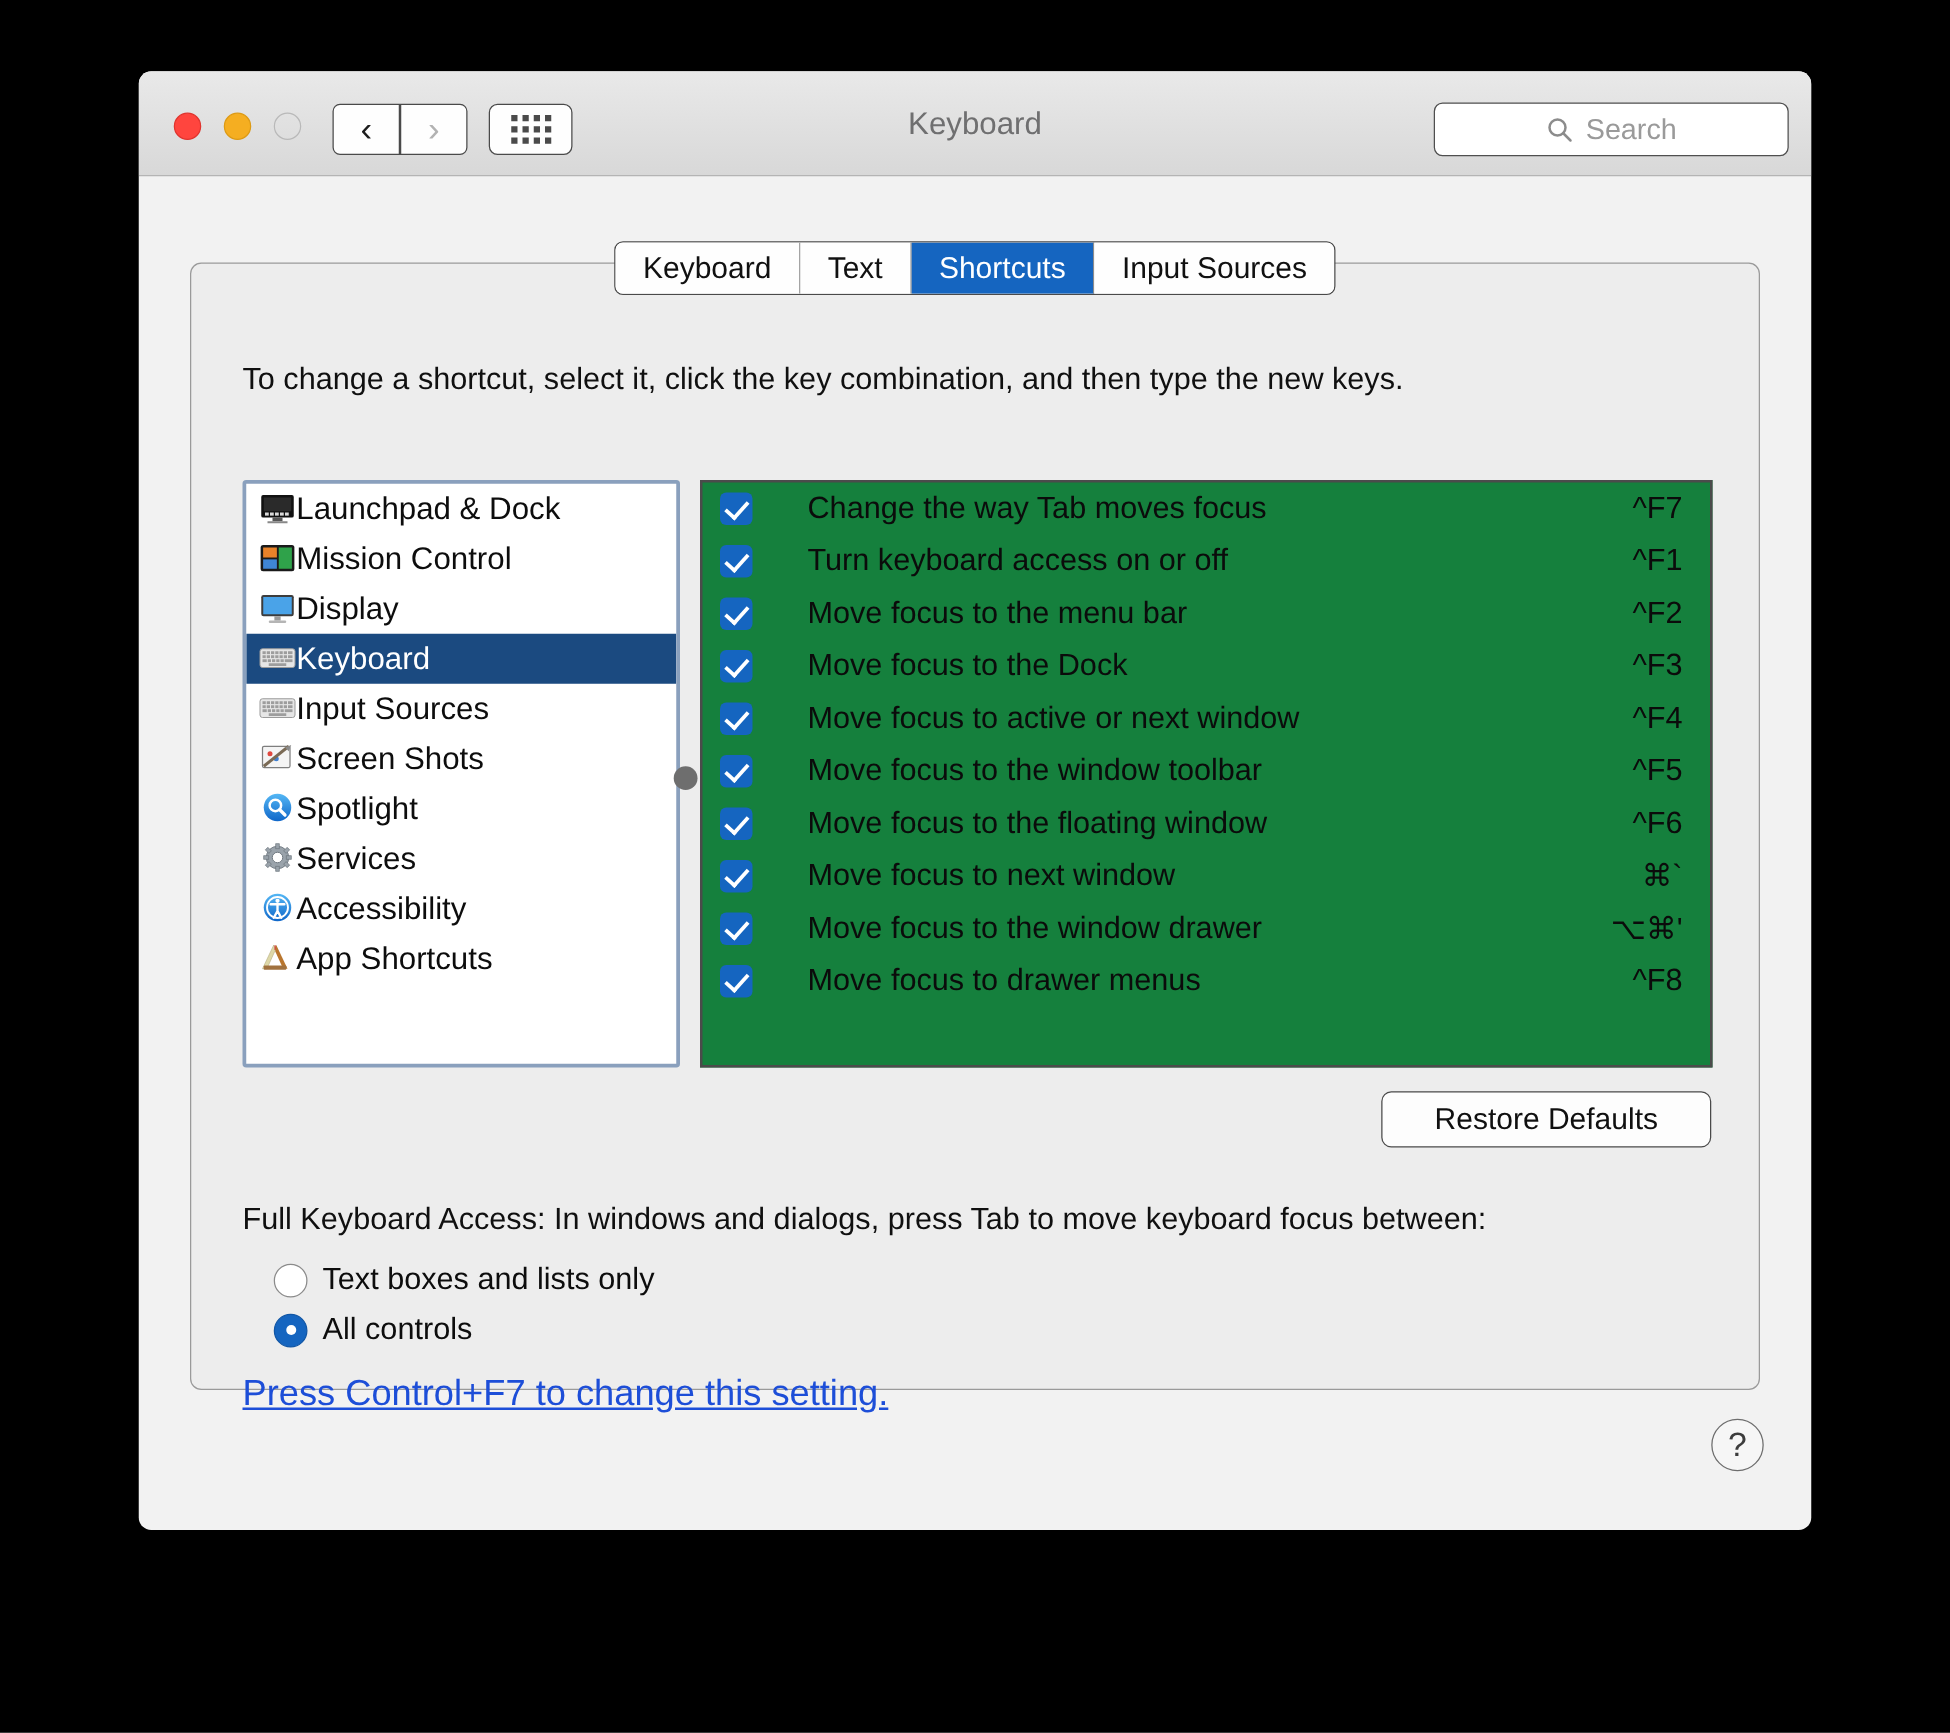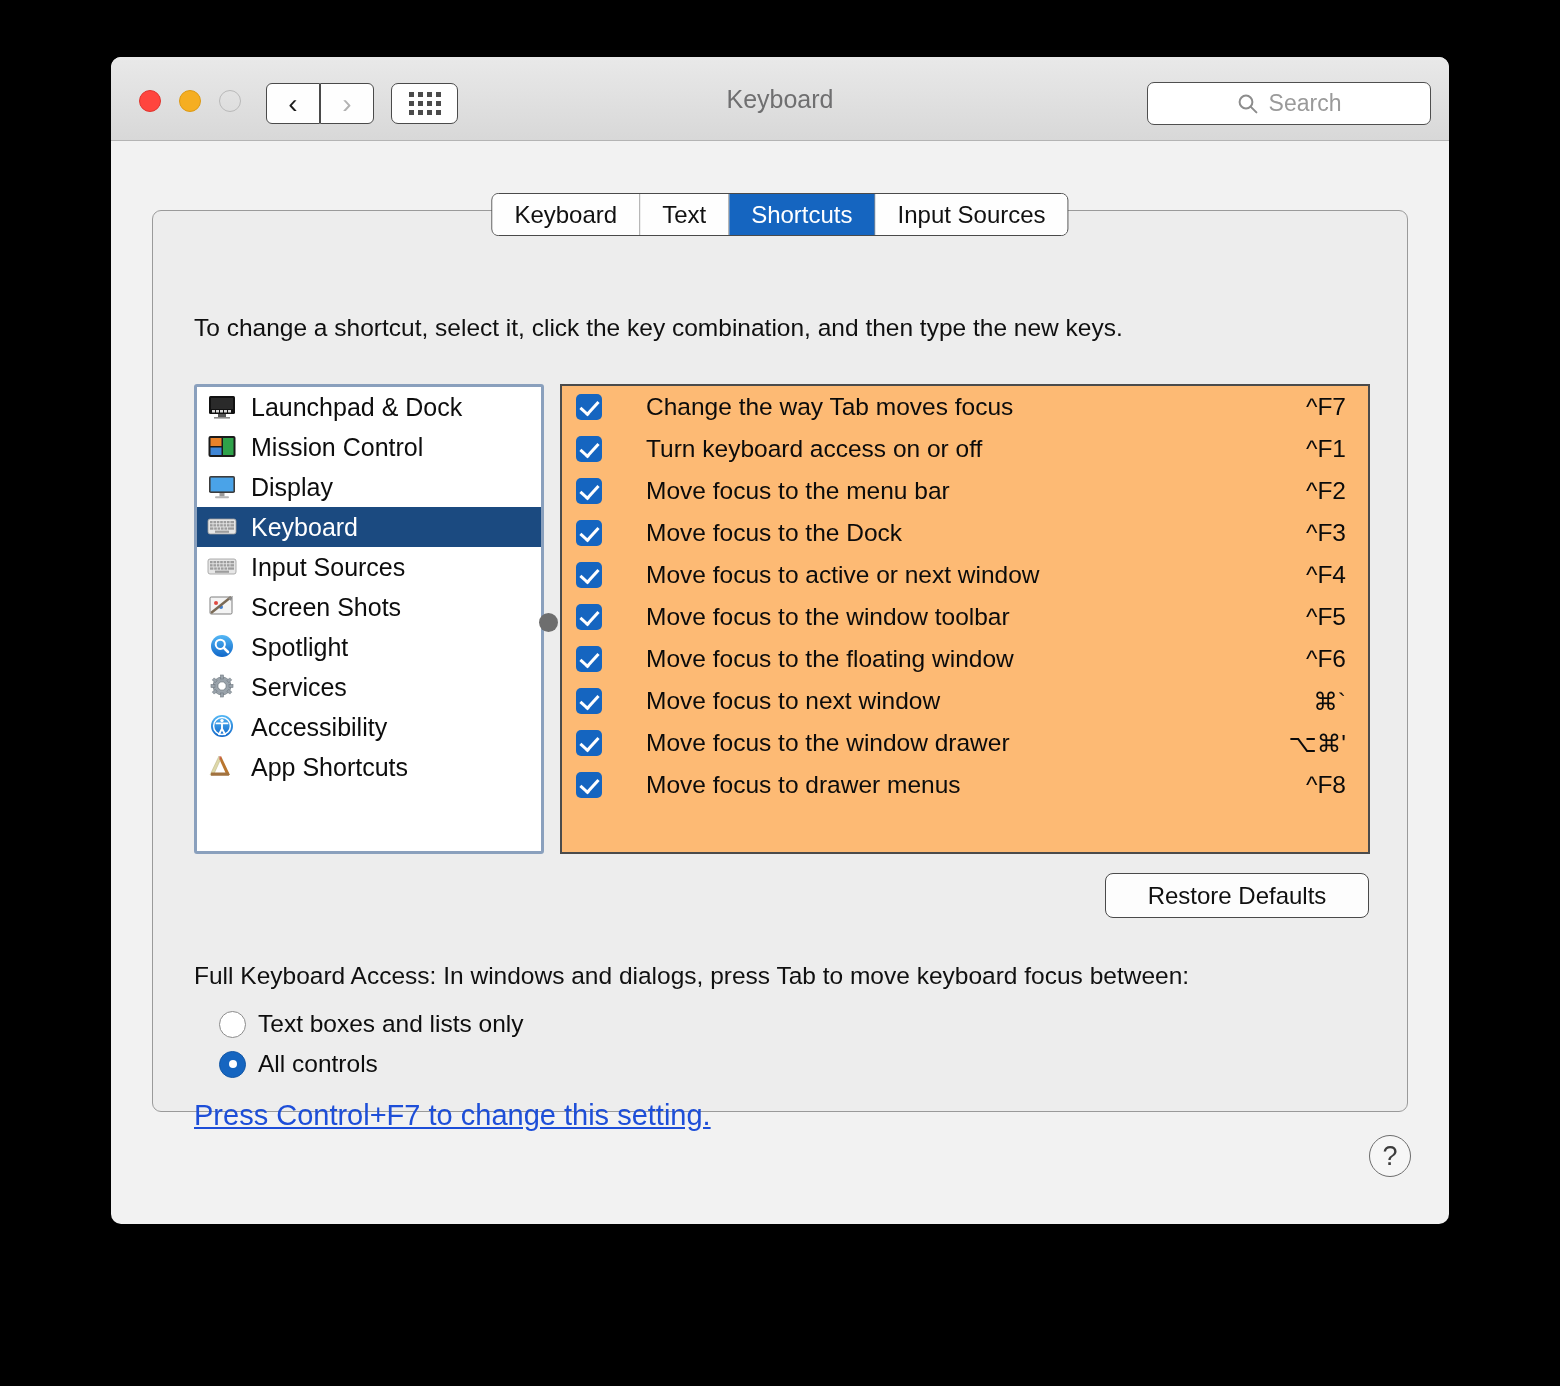--- a/index.html
+++ b/index.html
@@ -117,38 +117,36 @@
     width: 1256px; height: 902px;
     border: 1.6px solid #9a9a9a;
     border-radius: 9px;
     background: #ededed;
   }
 
   #instruction {
     position: absolute; left: 41px; top: 79px;
     font-size: 24.5px; color: #101010;
     white-space: nowrap;
-    margin-top: 24px;
   }
 
   
   #sidebar {
     position: absolute;
     left: 41px; top: 173px;
     width: 350px; height: 470px;
     background: #ffffff;
     border: 3px solid #8aa0bd;
     border-radius: 3px;
     overflow: hidden;
   }
   .side-item {
     height: 40px;
     display: flex; align-items: center;
     padding-left: 10px;
-    gap: 14px;
     font-size: 25px;
     color: #0d0d0d;
     text-align: right;
   }
   .side-item.selected { background: #1b4a80; color: #ffffff; }
   .side-ico { width: 30px; height: 26px; flex: 0 0 30px; position: relative; }
 
   #splitdot {
     position: absolute;
     left: 386px; top: 402px;
@@ -156,21 +154,21 @@
     background: #6e6e6e;
     border-radius: 50%;
     z-index: 6;
   }
 
   
   #shortcuts {
     position: absolute;
     left: 407px; top: 173px;
     width: 810px; height: 470px;
-    background: #fdba74;
+    background: #15803d;
     border: 2px solid #4b4b4b;
     overflow: hidden;
   }
   .sc-row {
     height: 42px;
     display: flex; align-items: center;
     padding: 0 22px 0 14px;
     font-size: 24.5px;
     color: #0b0b0b;
   }

